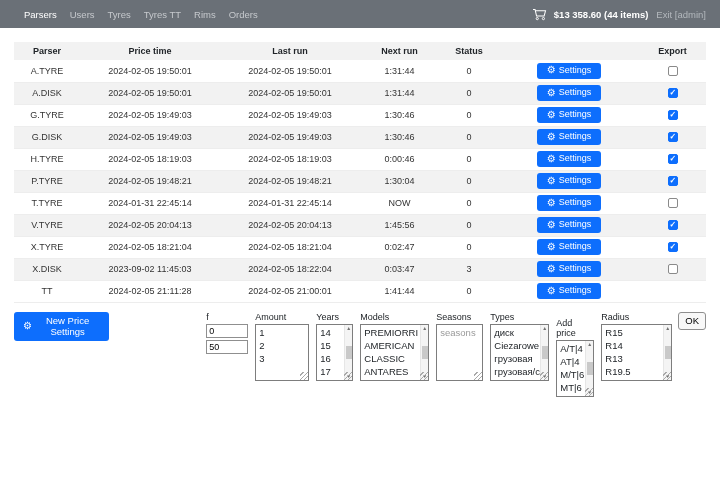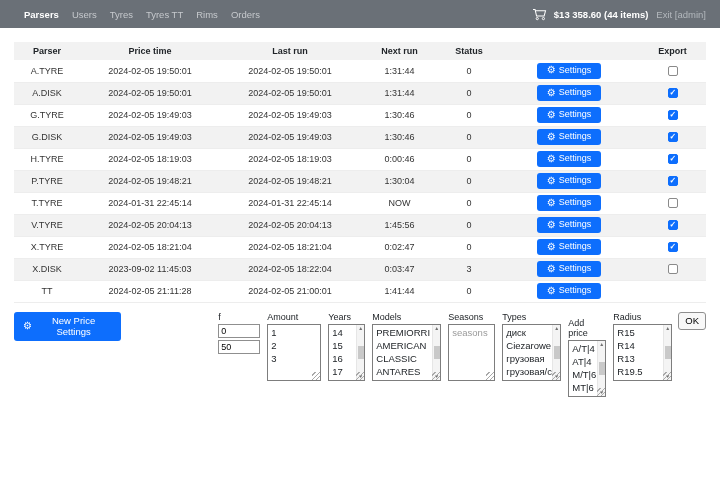--- a/index.html
+++ b/index.html
@@ -4,21 +4,21 @@
 <style>
   * { margin:0; padding:0; box-sizing:border-box; }
   html,body { width:720px; height:480px; overflow:hidden; background:#fff;
     font-family:"Liberation Sans", sans-serif; color:#212529; }
 
   
   .navbar { height:28px; background:#6a7077; display:flex; align-items:center;
     padding:0 14px 0 24px; }
   .nav-items { display:flex; gap:13px; align-items:center; }
   .nav-item { font-size:9.5px; color:#c6c9cd; text-decoration:none; cursor:pointer; }
-  .nav-item.active { color:#ffffff; font-weight:bold; }
+  .nav-item.active { color:#ffffff; font-weight:normal; }
   .nav-right { margin-left:auto; display:flex; align-items:center; }
   .cart-icon { width:15px; height:13px; margin-right:7px; }
   .cart-total { font-size:9.5px; color:#ffffff; font-weight:bold; }
   .exit-link { font-size:9.5px; color:#b3b8bd; text-decoration:none; margin-left:8px; cursor:pointer; }
 
   
   .content { padding:14px 14px 0 14px; }
 
   table { width:692px; border-collapse:collapse; table-layout:fixed; }
   col.c-parser {width:66px;} col.c-price {width:140px;} col.c-last {width:140px;}
@@ -60,21 +60,21 @@
     flex-direction:column; align-items:center; justify-content:space-between;
     padding:1px 0; }
   .sb .arr { font-size:5px; color:#707070; line-height:5px; }
   .sb .thumb { width:6px; height:13px; background:#c9c9c9; }
   .resize-handle { position:absolute; right:0; bottom:0; width:8px; height:8px;
     background:repeating-linear-gradient(135deg, transparent 0 2px, #a9a9a9 2px 3px); }
   .placeholder { display:block; font-size:9.5px; color:#9a9a9a; padding:2px 0 0 3px; }
 
   .w-amount {width:54px;} .w-years {width:37px;} .w-models {width:69px;}
   .w-seasons {width:47px;} .w-types {width:59px;} .w-addprice {width:38px;margin-top:6px;}
-  .w-radius {width:59px;}
+  .w-radius {width:71px;}
 
   .ok-btn { margin-left:6px; padding:2px 6px 3px 6px; font-size:9.5px; background:#f8f8f8;
     border:1px solid #8f8f8f; border-radius:3px; font-family:inherit; cursor:pointer; }
 </style>
 </head>
 <body>
 
 <nav class="navbar">
   <div class="nav-items" id="nav-items">
       <a class="nav-item active">Parsers</a>

